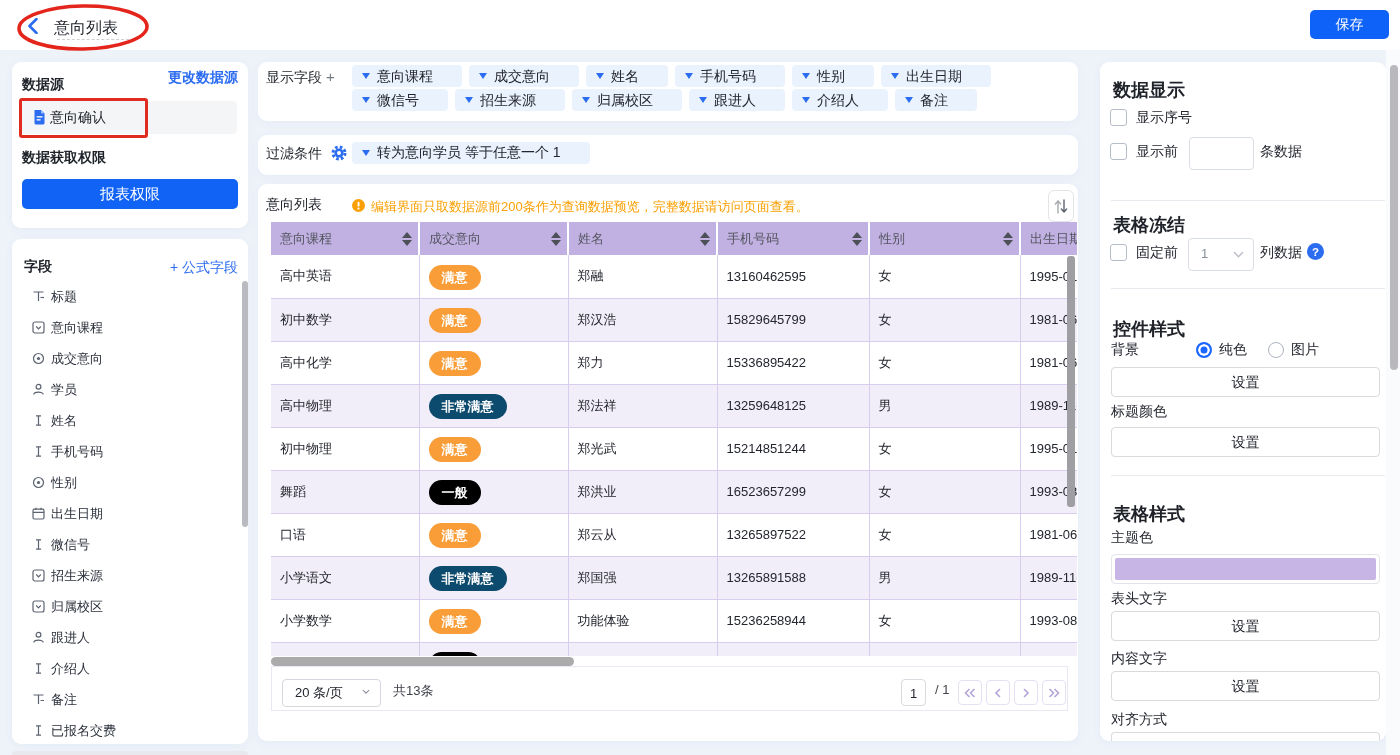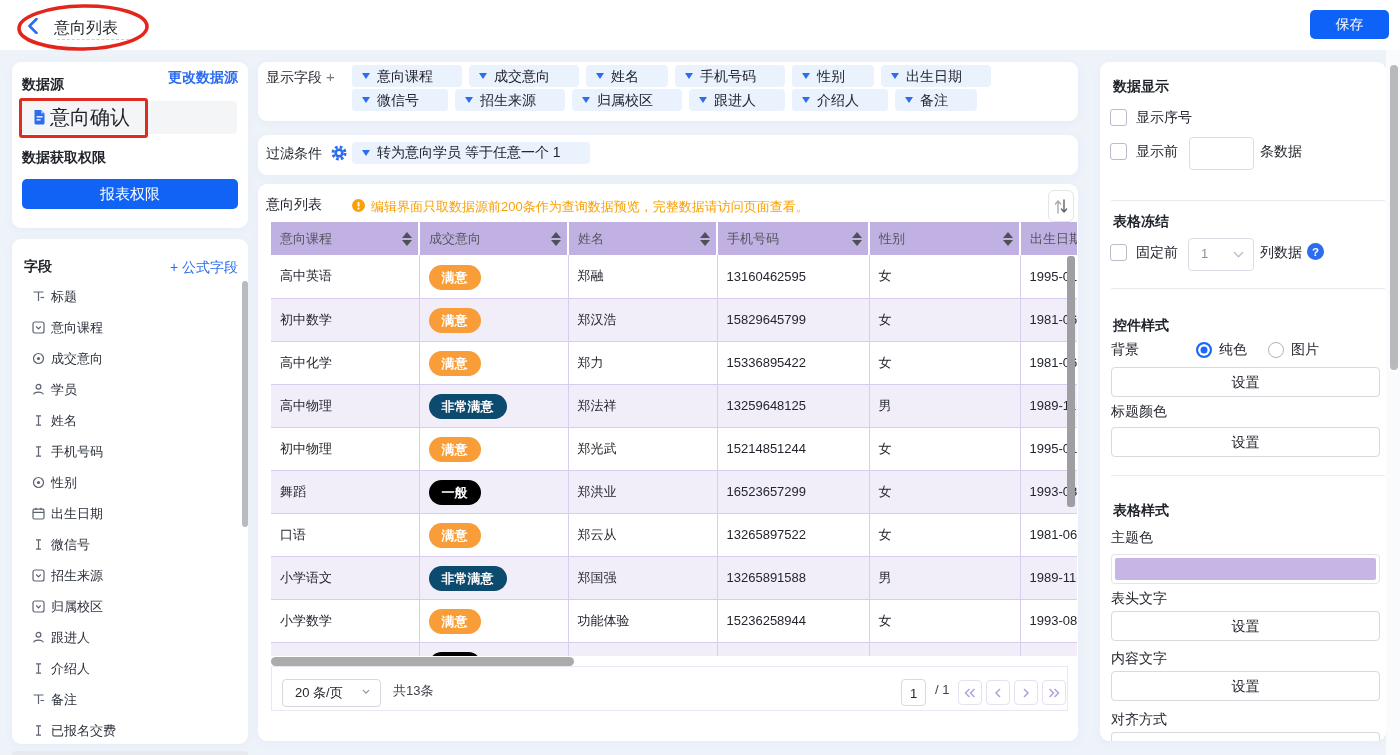--- a/index.html
+++ b/index.html
@@ -7,21 +7,21 @@
 body { font-family:"Liberation Sans", sans-serif; background:#eef3fa; position:relative; color:#1f2329; }
 .abs { position:absolute; }
 .card { position:absolute; background:#fff; border-radius:9px; box-shadow:0 2px 10px rgba(70,90,150,0.05); }
 .topbar { position:absolute; left:0; top:0; width:1400px; height:50px; background:#fff; }
 .title { position:absolute; left:54px; top:18px; font-size:16px; color:#1f2329; }
 .dashu { position:absolute; left:57px; top:39px; width:72px; border-bottom:1px dashed #cfcfcf; }
 .savebtn { position:absolute; left:1310px; top:10px; width:79px; height:29px; background:#0f62f7; color:#fff; font-size:14px; border-radius:5px; text-align:center; line-height:29px; }
 .bold14 { font-size:14px; font-weight:bold; color:#1f2329; }
 .link { color:#2b6cf0; font-size:14px; }
 
-.dsrow { position:absolute; left:10px; top:39px; width:215px; height:33px; background:#f4f5f7; border-radius:4px; font-size:20px; line-height:33px; }
+.dsrow { position:absolute; left:10px; top:39px; width:215px; height:33px; background:#f4f5f7; border-radius:4px; font-size:14px; line-height:33px; }
 .redrect { position:absolute; left:7px; top:36px; width:129px; height:40px; border:3px solid #e02b20; border-radius:3px; }
 .bluebtn { position:absolute; left:10px; top:117px; width:216px; height:30px; background:#1063f5; border-radius:5px; color:#fff; font-size:15px; text-align:center; line-height:30px; }
 
 .fitem { height:31px; display:flex; align-items:center; font-size:13px; color:#2a2f3a; }
 .fitem svg { margin-left:20px; margin-right:6px; flex:none; }
 .vthumb { position:absolute; background:#b9bbc0; border-radius:3px; }
 
 .chip { display:inline-flex; align-items:center; height:22px; background:#e9f2fd; border-radius:4px; padding:0 29px 0 10px; font-size:14px; color:#23262e; margin-right:7px; }
 .chip .tri { width:0; height:0; border-left:4.5px solid transparent; border-right:4.5px solid transparent; border-top:6px solid #2b6cf0; margin-right:7px; }
 
@@ -40,21 +40,21 @@
 .p-o { background:#f89d38; }
 .p-r { background:#0c4a6e; padding:0 13px; }
 .p-g { background:#000000;text-align:center; }
 
 .pgbox { position:absolute; left:13px; top:482px; width:797px; height:45px; border:1px solid #eae6f3; }
 .psel { position:absolute; left:10px; top:12px; width:99px; height:28px; border:1px solid #d5d8df; border-radius:4px; font-size:13px; color:#23262e; line-height:26px; padding-left:12px; }
 .psel .chev { position:absolute; right:10px; top:8px; width:8px; height:8px; }
 .pnum { position:absolute; width:25px; height:27px; border:1px solid #d9d9e0; border-radius:4px; text-align:center; line-height:27px; font-size:13px; color:#23262e; }
 .pbtn { position:absolute; width:24px; height:25px; border:1px solid #e6e0f2; border-radius:4px; background:#fff; display:flex; align-items:center; justify-content:center; }
 
-.rp-h { font-size:14px; font-weight:bold; color:#1f2329; }
+.rp-h { font-size:18px; font-weight:bold; color:#1f2329; }
 .rp-lb { font-size:14px; color:#23262e; }
 .cbx { position:absolute; width:17px; height:17px; border:1px solid #b6bcc8; border-radius:3px; background:#fff; }
 .inputbx { position:absolute; border:1px solid #d9dde4; border-radius:4px; background:#fff; }
 .rdiv { position:absolute; left:1111px; width:274px; border-top:1px solid #e9e9ef; }
 .setbtn { position:absolute; left:1111px; width:269px; height:30px; border:1px solid #d9d9de; border-radius:4px; background:#fff; text-align:center; line-height:28px; font-size:14px; color:#23262e; }
 .radio { position:absolute; width:16px; height:16px; border-radius:50%; }
 .radio.on { border:2.5px solid #1a66ff; background:#1a66ff; box-shadow:inset 0 0 0 2.5px #fff; }
 .radio.off { border:1px solid #adb3bf; background:#fff; }
 .hsb { position:absolute; background:#ababab; border-radius:5px; }
 </style>

